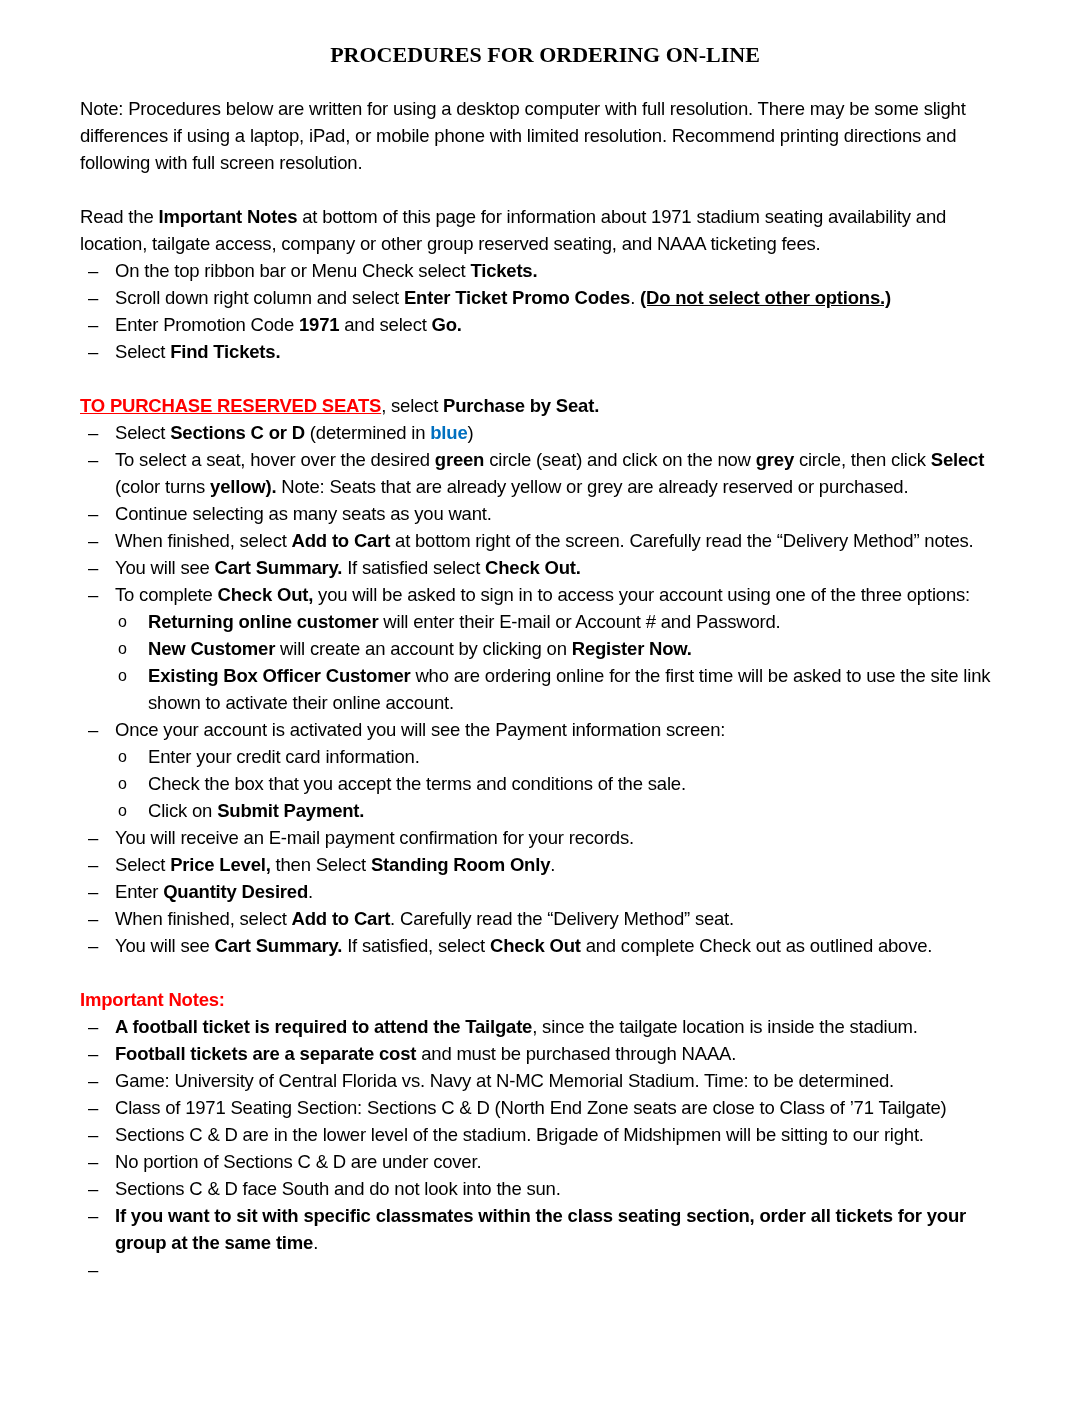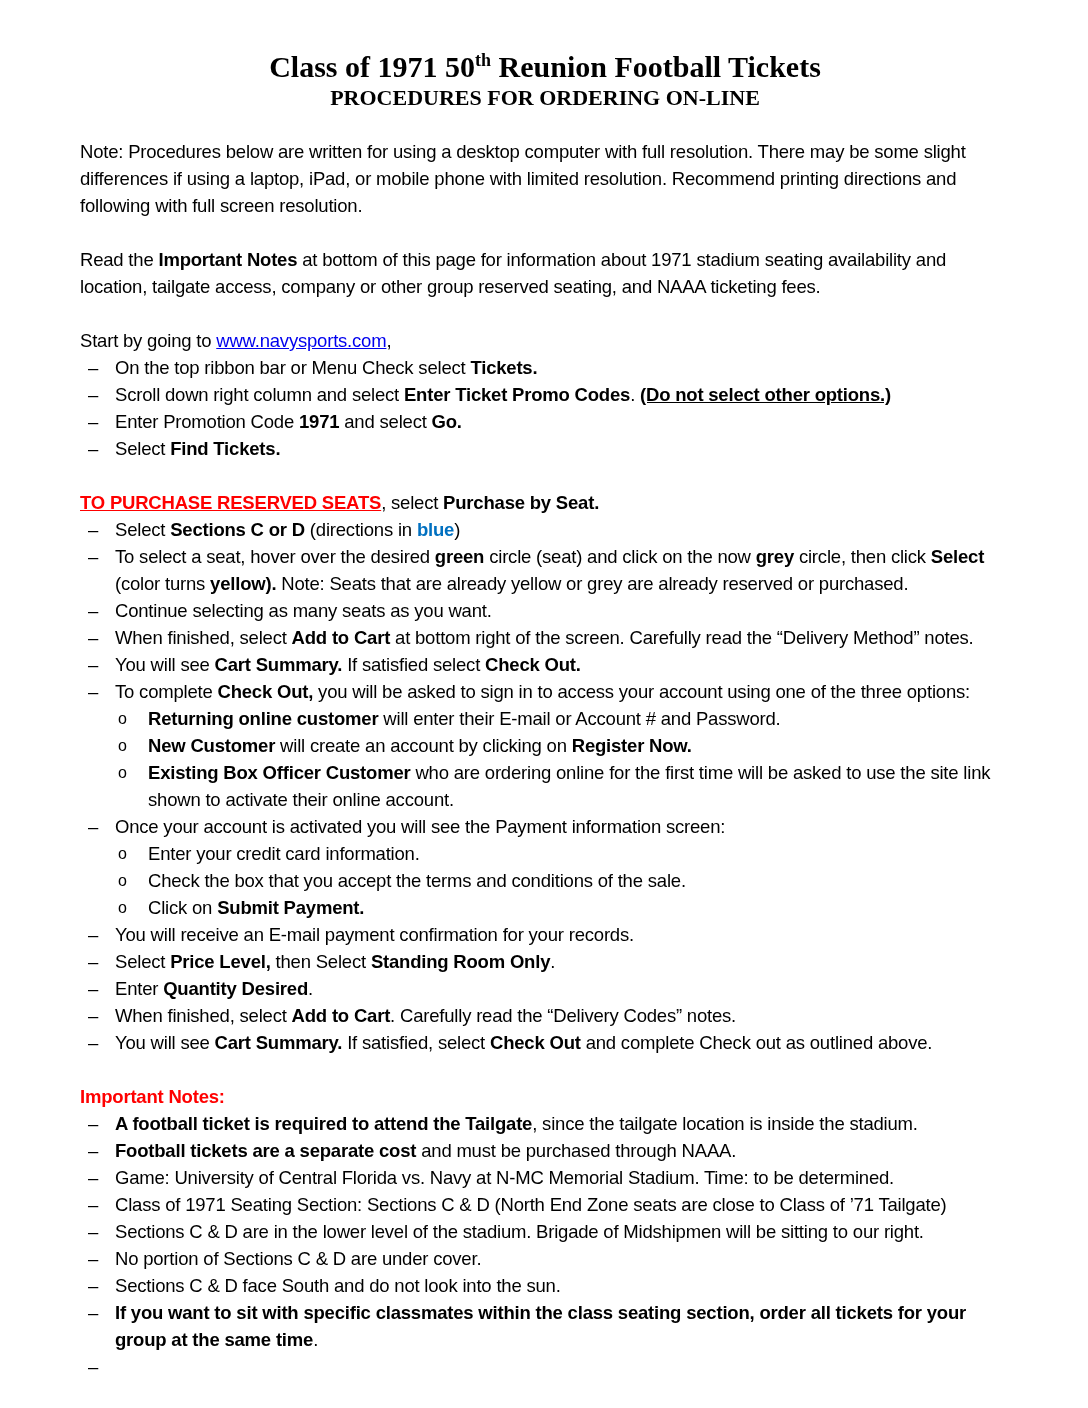--- a/index.html
+++ b/index.html
@@ -32,25 +32,23 @@
   .u{text-decoration:underline;}
   .red{color:#ff0000;}
   .blue{color:#0070c0;text-align:right;}
   a{color:#0000ee;text-decoration:underline;cursor:pointer;}
 </style>
 </head>
 <body>
 
 <div class="page">
   <div>
-      <div class="block title"><span>Class of 1971 50</span><sup>th</sup><span> Reunion Football Tickets</span></div>
       <div class="block subtitle"><span>PROCEDURES FOR ORDERING ON-LINE</span></div>
       <div class="block para"><span>Note: Procedures below are written for using a desktop computer with full resolution. There may be some slight differences if using a laptop, iPad, or mobile phone with limited resolution. Recommend printing directions and following with full screen resolution.</span></div>
       <div class="block para"><span>Read the </span><span class="b">Important Notes</span><span> at bottom of this page for information about 1971 stadium seating availability and location, tailgate access, company or other group reserved seating, and NAAA ticketing fees.</span></div>
-      <div class="block para"><span>Start by going to </span><a href="#">www.navysports.com</a><span>,</span></div>
       <div class="list">
         <div class="li lv1">
           <span class="marker">–</span>
           <span class="txt"><span>On the top ribbon bar or Menu Check select </span><span class="b">Tickets.</span></span>
         </div>
         <div class="li lv1">
           <span class="marker">–</span>
           <span class="txt"><span>Scroll down right column and select </span><span class="b">Enter Ticket Promo Codes</span><span>. </span><span class="b u">(Do not select other options.)</span></span>
         </div>
         <div class="li lv1">
@@ -59,21 +57,21 @@
         </div>
         <div class="li lv1">
           <span class="marker">–</span>
           <span class="txt"><span>Select </span><span class="b">Find Tickets.</span></span>
         </div>
       </div>
       <div class="block heading"><span class="b u red">TO PURCHASE RESERVED SEATS</span><span>, select </span><span class="b">Purchase by Seat.</span></div>
       <div class="list">
         <div class="li lv1">
           <span class="marker">–</span>
-          <span class="txt"><span>Select </span><span class="b">Sections C or D</span><span> (directions in </span><span class="b blue">blue</span><span>)</span></span>
+          <span class="txt"><span>Select </span><span class="b">Sections C or D</span><span> (determined in </span><span class="b blue">blue</span><span>)</span></span>
         </div>
         <div class="li lv1">
           <span class="marker">–</span>
           <span class="txt"><span>To select a seat, hover over the desired </span><span class="b">green</span><span> circle (seat) and click on the now </span><span class="b">grey</span><span> circle, then click </span><span class="b">Select</span><span> (color turns </span><span class="b">yellow).</span><span> Note: Seats that are already yellow or grey are already reserved or purchased.</span></span>
         </div>
         <div class="li lv1">
           <span class="marker">–</span>
           <span class="txt"><span>Continue selecting as many seats as you want.</span></span>
         </div>
         <div class="li lv1">
@@ -125,21 +123,21 @@
         <div class="li lv1">
           <span class="marker">–</span>
           <span class="txt"><span>Select </span><span class="b">Price Level,</span><span> then Select </span><span class="b">Standing Room Only</span><span>.</span></span>
         </div>
         <div class="li lv1">
           <span class="marker">–</span>
           <span class="txt"><span>Enter </span><span class="b">Quantity Desired</span><span>.</span></span>
         </div>
         <div class="li lv1">
           <span class="marker">–</span>
-          <span class="txt"><span>When finished, select </span><span class="b">Add to Cart</span><span>. Carefully read the “Delivery Codes” notes.</span></span>
+          <span class="txt"><span>When finished, select </span><span class="b">Add to Cart</span><span>. Carefully read the “Delivery Method” seat.</span></span>
         </div>
         <div class="li lv1">
           <span class="marker">–</span>
           <span class="txt"><span>You will see </span><span class="b">Cart Summary.</span><span> If satisfied, select </span><span class="b">Check Out</span><span> and complete Check out as outlined  above.</span></span>
         </div>
       </div>
       <div class="block heading"><span class="b red">Important Notes:</span></div>
       <div class="list">
         <div class="li lv1">
           <span class="marker">–</span>

